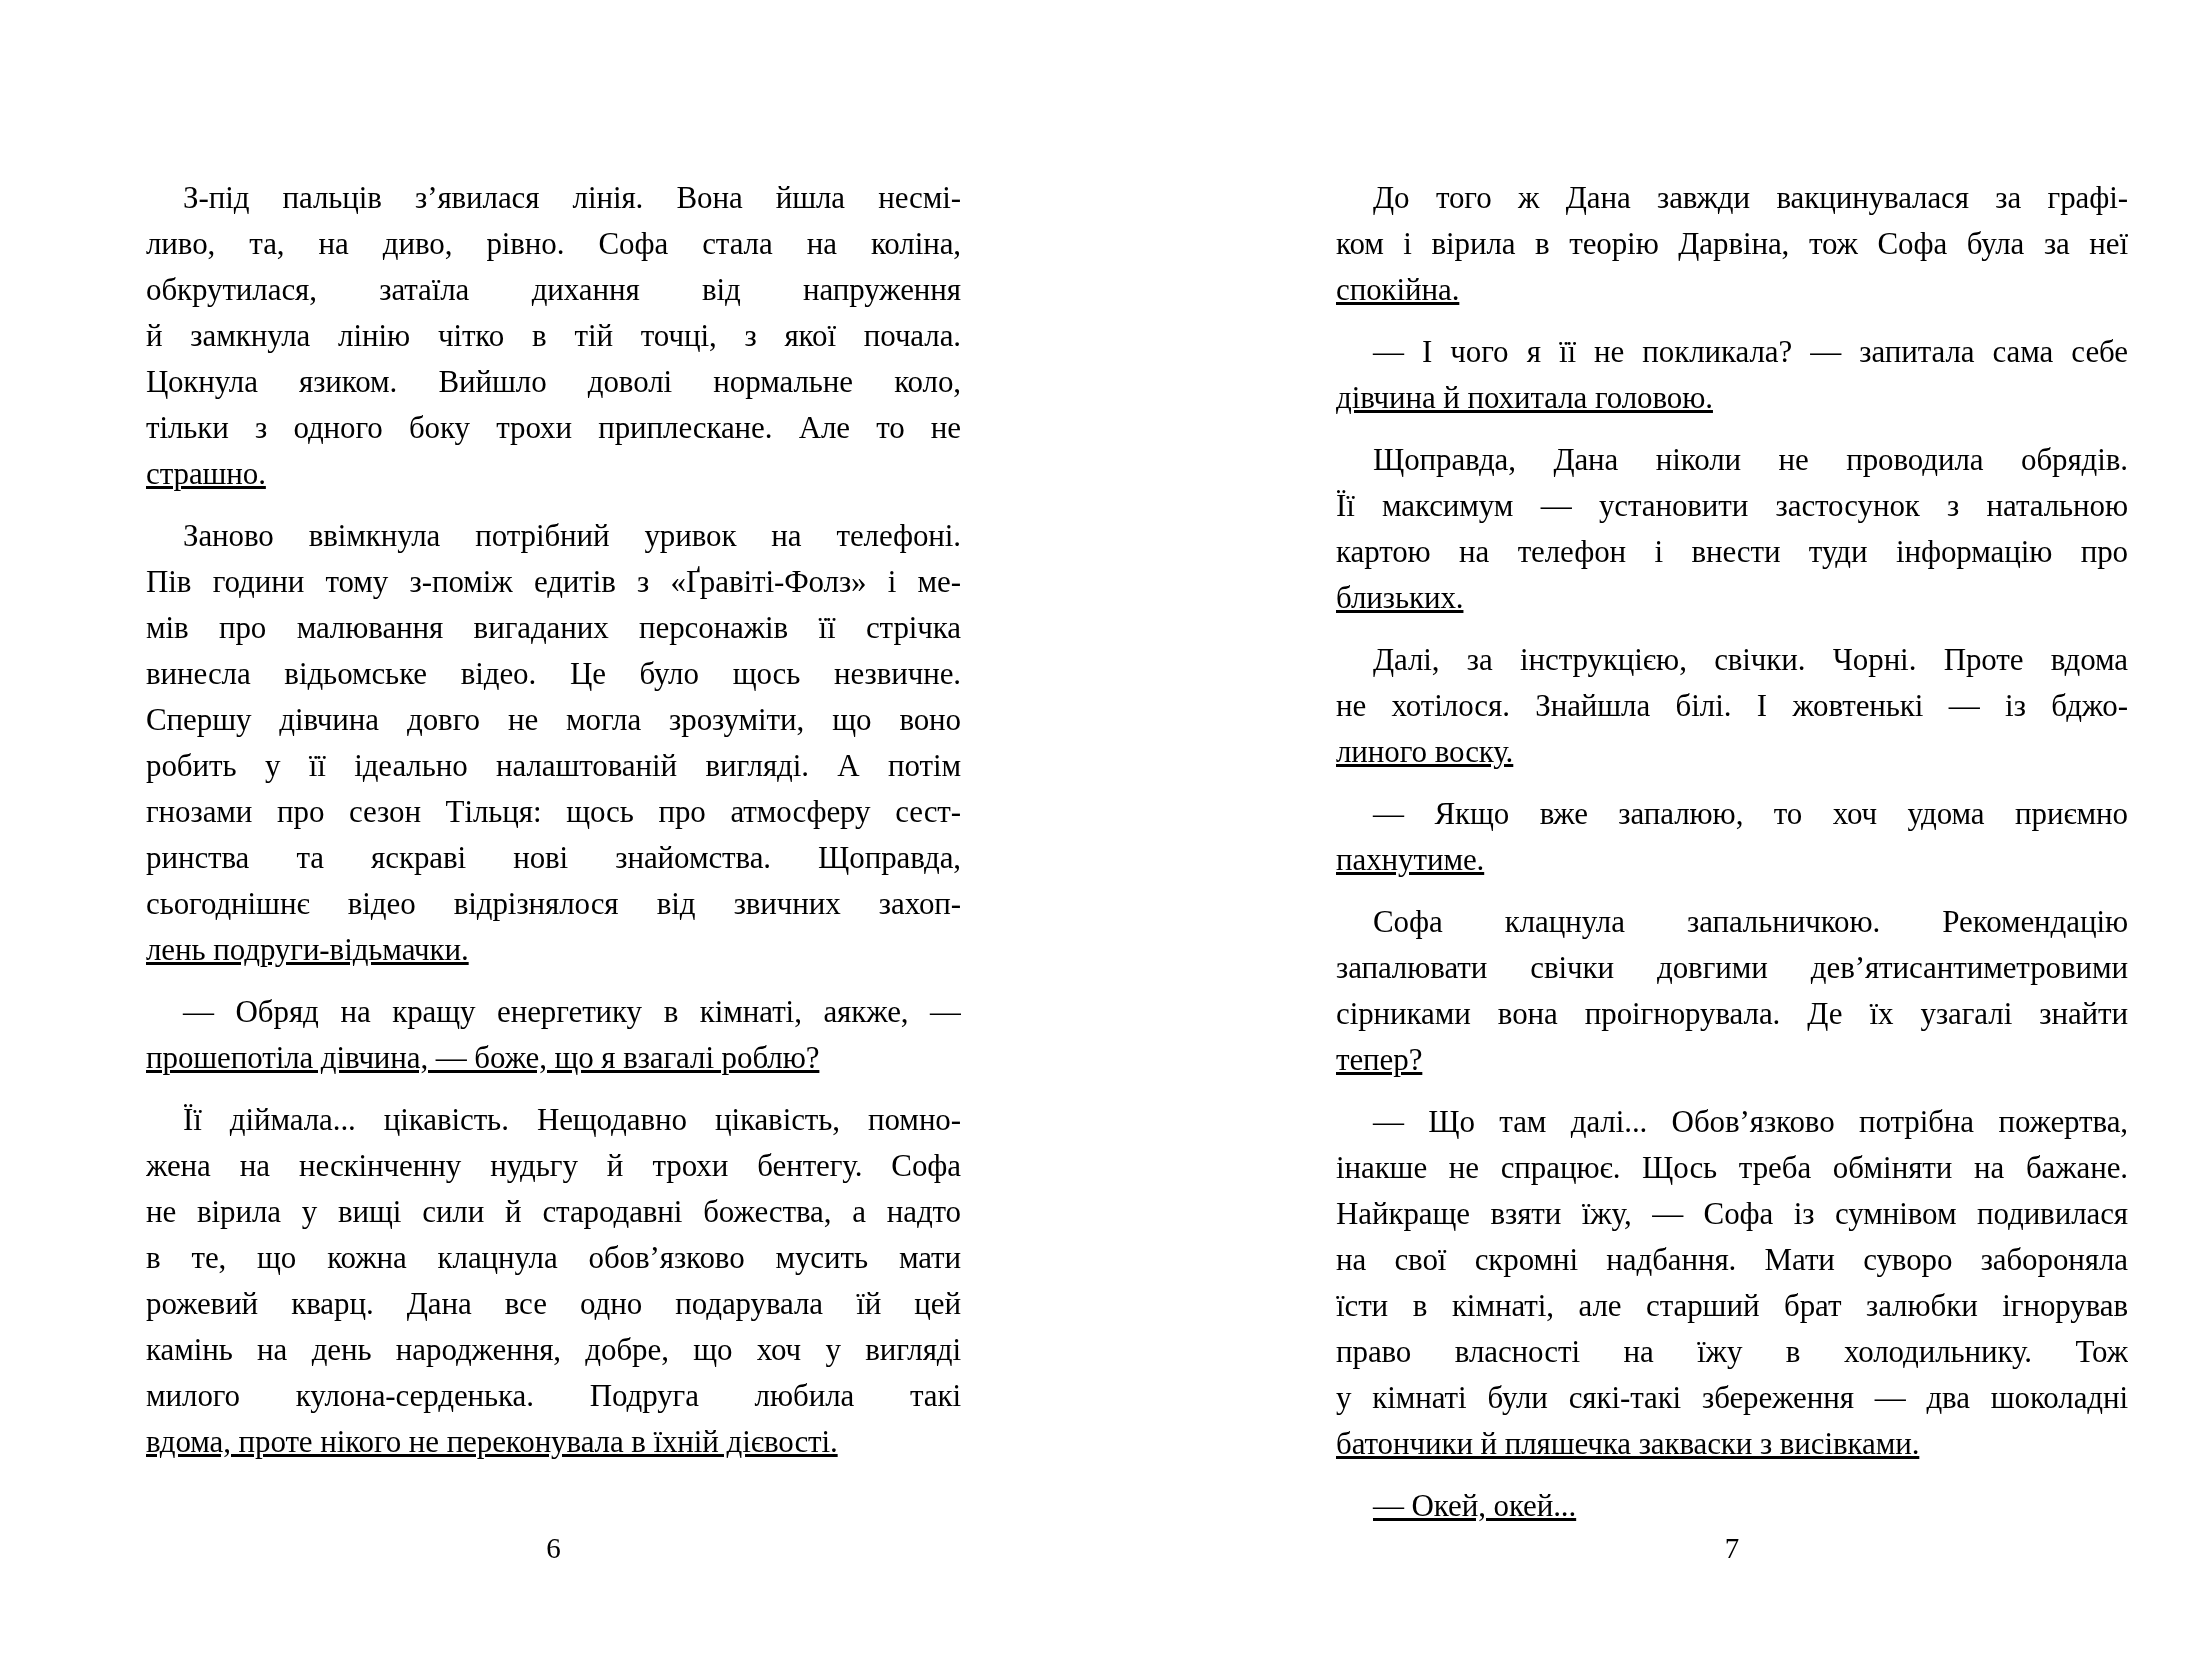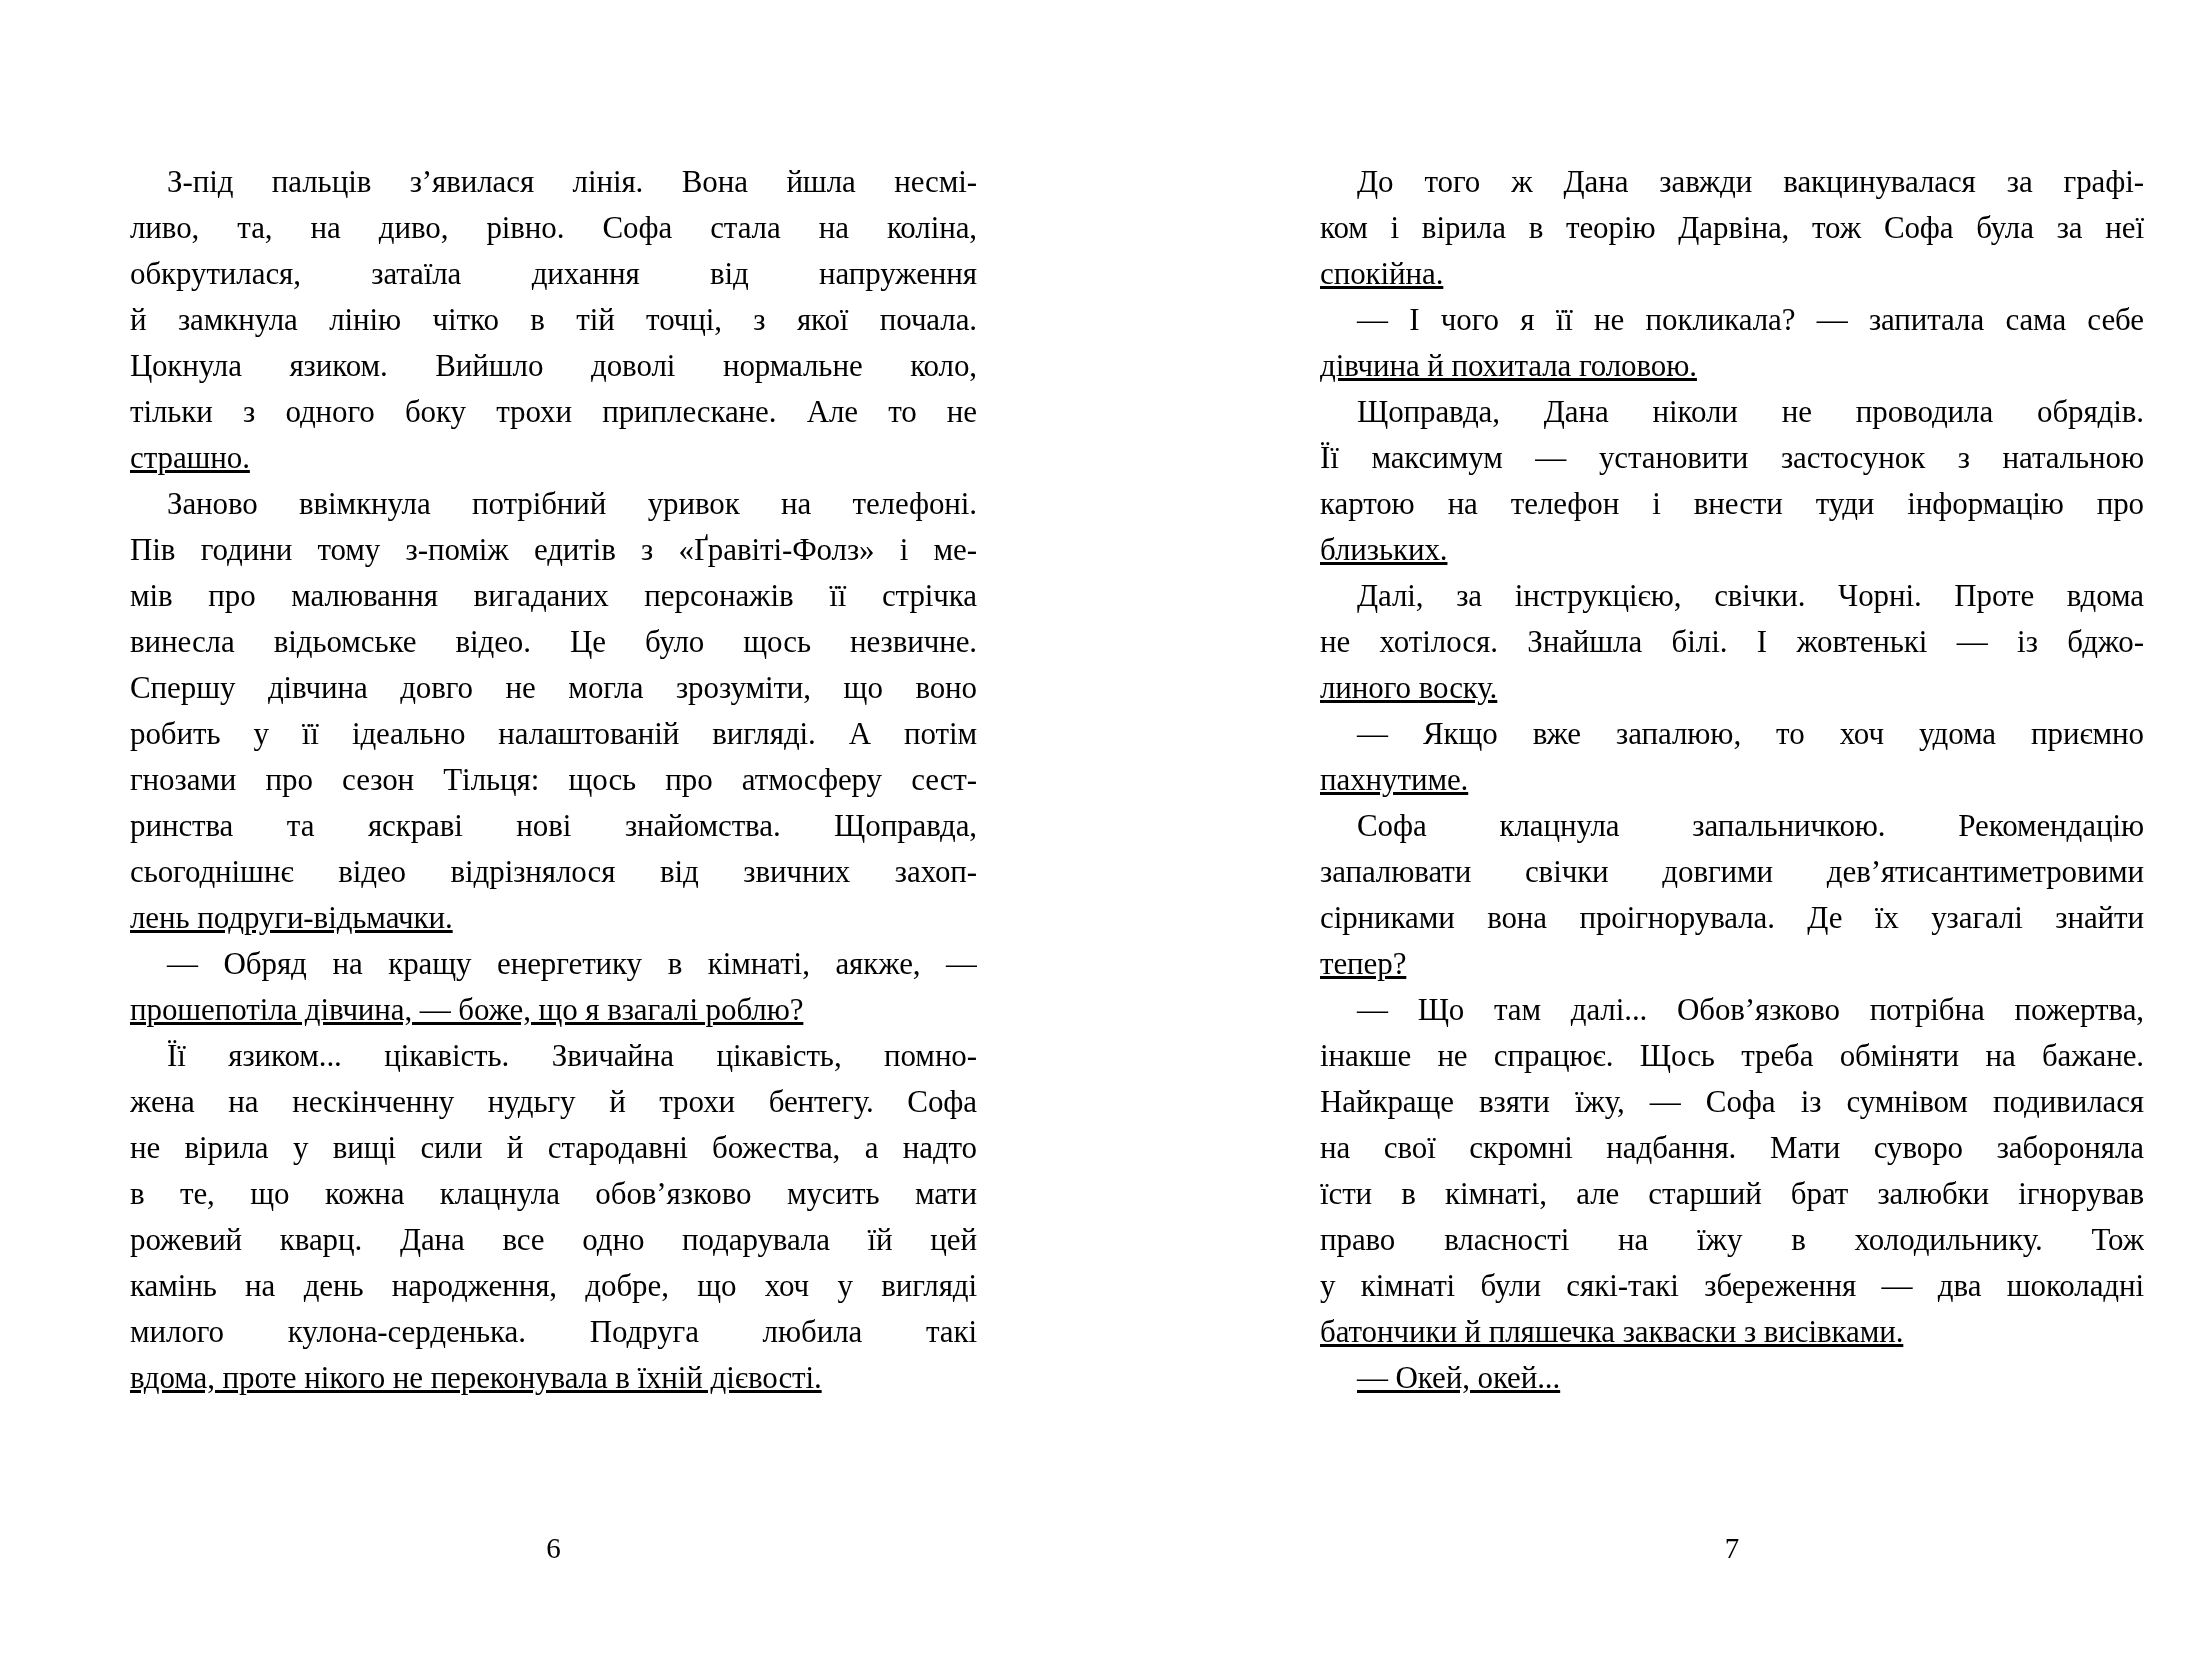--- a/index.html
+++ b/index.html
@@ -15,21 +15,21 @@
   #page-right { left: 1166px; width: 1103px; }
   .text-col {
     position: absolute;
     top: 159px;
     font-size: 31px;
     line-height: 46px;
     letter-spacing: -0.1px;
   }
   #page-left  .text-col { left: 130px;  width: 847px; }
   #page-right .text-col { left: 154px;  width: 824px; }
-  .paragraph { margin: 0; }
+  .paragraph { margin: 16px; }
   .line {
     text-align: justify;
     text-align-last: justify;
     white-space: normal;
     overflow: hidden;
     height: 46px;
   }
   .line.indent { text-indent: 37px; }
   .line.last { text-align-last: left; text-decoration: underline; }
   .page-number {
@@ -67,21 +67,21 @@
           <div class="line">гнозами про сезон Тільця: щось про атмосферу сест-</div>
           <div class="line">ринства та яскраві нові знайомства. Щоправда,</div>
           <div class="line">сьогоднішнє відео відрізнялося від звичних захоп-</div>
           <div class="line last">лень подруги-відьмачки.</div>
         </div>
         <div class="paragraph">
           <div class="line indent">— Обряд на кращу енергетику в кімнаті, аякже, —</div>
           <div class="line last">прошепотіла дівчина, — боже, що я взагалі роблю?</div>
         </div>
         <div class="paragraph">
-          <div class="line indent">Її язиком... цікавість. Звичайна цікавість, помно-</div>
+          <div class="line indent">Її діймала... цікавість. Нещодавно цікавість, помно-</div>
           <div class="line">жена на нескінченну нудьгу й трохи бентегу. Софа</div>
           <div class="line">не вірила у вищі сили й стародавні божества, а надто</div>
           <div class="line">в те, що кожна клацнула обов’язково мусить мати</div>
           <div class="line">рожевий кварц. Дана все одно подарувала їй цей</div>
           <div class="line">камінь на день народження, добре, що хоч у вигляді</div>
           <div class="line">милого кулона-серденька. Подруга любила такі</div>
           <div class="line last">вдома, проте нікого не переконувала в їхній дієвості.</div>
         </div>
       </div>
     <div class="page-number">6</div>

